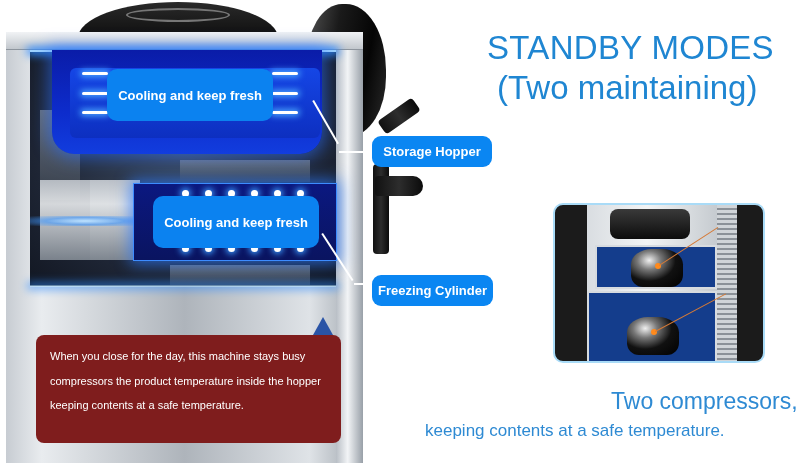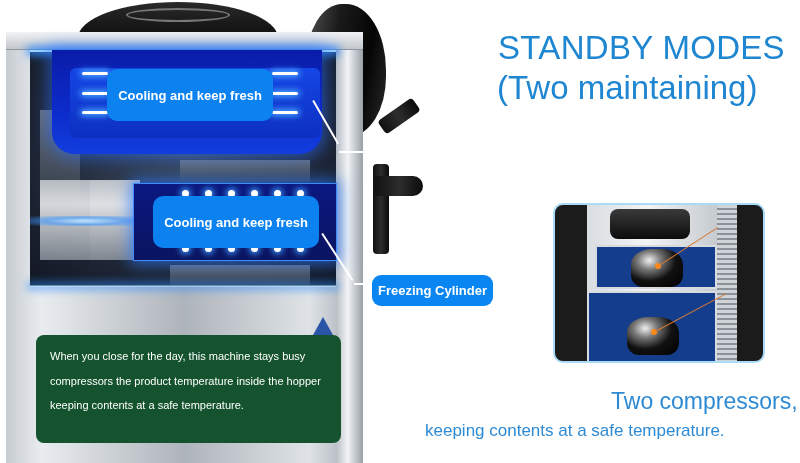--- a/index.html
+++ b/index.html
@@ -46,27 +46,27 @@
 
   .leader { position: absolute; background: #ffffff; height: 1.5px; transform-origin: 0 0; }
   .spigot { position: absolute; background: linear-gradient(90deg,#111,#2d2d2d,#0b0b0b); border-radius: 4px; }
 
   .pill { position: absolute; color: #ffffff; font-weight: bold; font-size: 13px;
     display: flex; align-items: center; justify-content: center; border-radius: 9px;
     background: #0a86f2; white-space: nowrap; }
   .pill.inner { background: #0b82f0; border-radius: 10px; }
 
   .callout { position: absolute; left: 36px; top: 335px; width: 305px; height: 108px;
-    background: #14532d; border-radius: 8px; padding: 9px 0 0 14px; }
+    background: #7f1d1d; border-radius: 8px; padding: 9px 0 0 14px; }
   .callout::before { content: ""; position: absolute; right: 8px; top: -18px;
     border-left: 10px solid transparent; border-right: 10px solid transparent; border-bottom: 18px solid #2a54a6; }
   .callout .ln { display: block; color: #ffffff; font-size: 11px; line-height: 24.5px; white-space: nowrap; }
 
   
-  .headline { position: absolute; left: 498px; top: 30px; color: #1f86d2; font-size: 33px;
+  .headline { position: absolute; left: 487px; top: 30px; color: #1f86d2; font-size: 33px;
     line-height: 36px; letter-spacing: .3px; white-space: nowrap; }
   .subhead { position: absolute; left: 497px; top: 70px; color: #1f86d2; font-size: 33px;
     line-height: 36px; white-space: nowrap; }
 
   .photo { position: absolute; left: 553px; top: 203px; width: 212px; height: 160px;
     border-radius: 10px; border: 2px solid #a9dbf7; background: #1b1b1b; overflow: hidden; }
   .photo .cab { position: absolute; left: 32px; top: 0; width: 150px; height: 160px;
     background: linear-gradient(90deg,#d9dde1,#f2f4f5 40%,#b9bfc5); }
   .photo .side { position: absolute; left: 162px; top: 0; width: 20px; height: 160px;
     background: repeating-linear-gradient(180deg,#d0d4d8 0 3px,#8b9198 3px 5px); }
@@ -132,20 +132,21 @@
 
   <div class="spigot" style="left:373px;top:164px;width:16px;height:90px;"></div>
   <div class="spigot" style="left:375px;top:176px;width:48px;height:20px;border-radius:4px 12px 12px 4px;"></div>
   <div class="spigot" style="left:378px;top:108px;width:42px;height:16px;transform:rotate(-35deg);"></div>
 
   <div class="leader" style="left:314px;top:100px;width:50px;transform:rotate(60deg);"></div>
   <div class="leader" style="left:339px;top:151px;width:36px;"></div>
   <div class="leader" style="left:323px;top:233px;width:56px;transform:rotate(57deg);"></div>
   <div class="leader" style="left:354px;top:283px;width:20px;"></div>
 
+  <div class="pill" style="left:372px;top:136px;width:120px;height:31px;">Storage Hopper</div>
   <div class="pill" style="left:372px;top:275px;width:121px;height:31px;">Freezing Cylinder</div>
 
   <div class="callout">
     <span class="ln">When you close for the day, this machine stays busy</span>
     <span class="ln">compressors the product temperature inside the hopper</span>
     <span class="ln">keeping contents at a safe temperature.</span>
   </div>
 </div>
 
 <div class="headline">STANDBY MODES</div>

